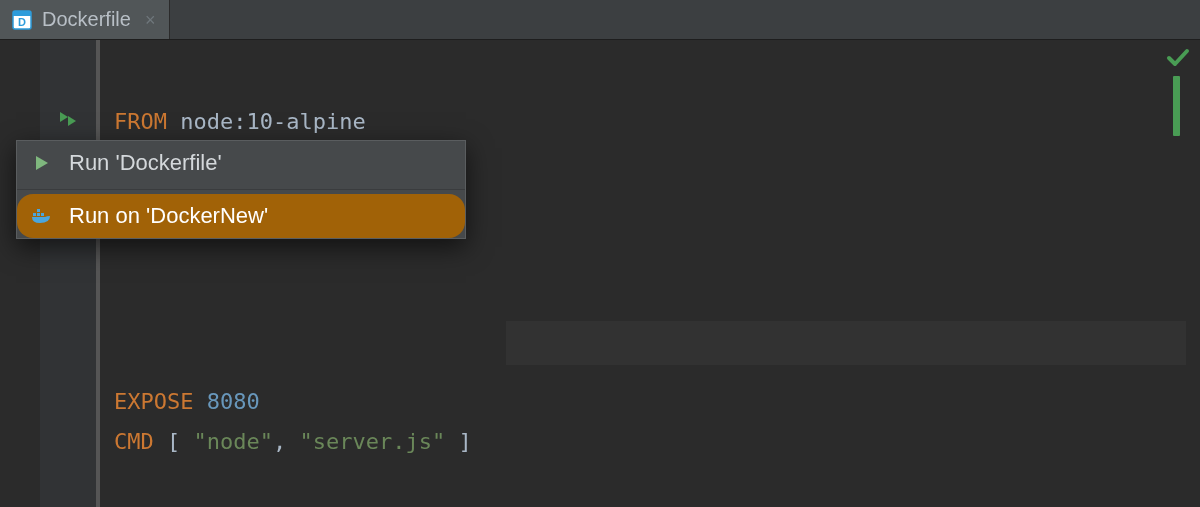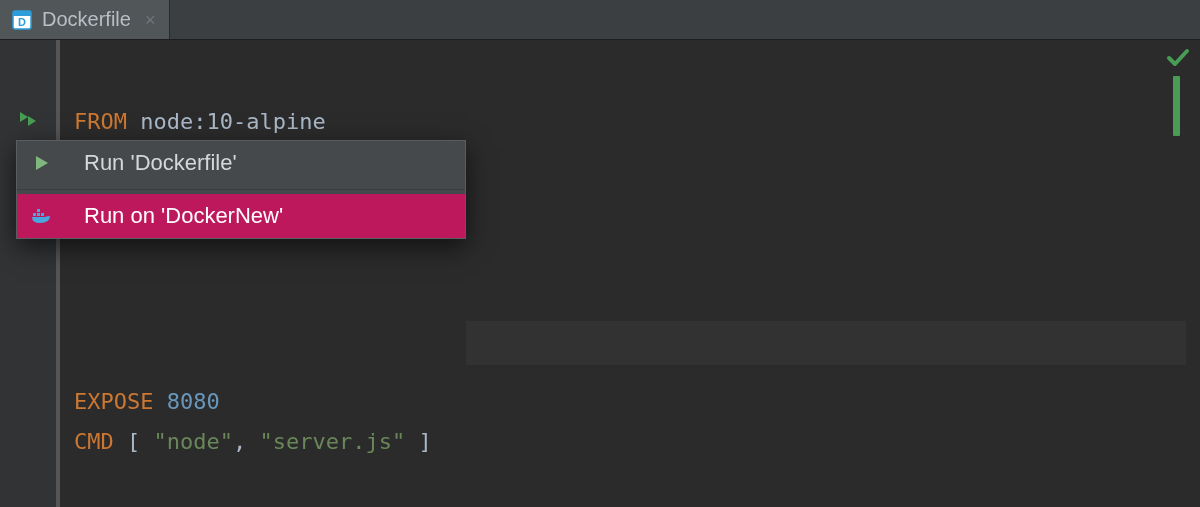--- a/index.html
+++ b/index.html
@@ -38,20 +38,21 @@
     margin-left: 4px;
     line-height: 1;
   }
 
   
   .editor {
     position: relative;
     display: flex;
     height: calc(507px - 40px);
     background: #2b2b2b;
+    margin-left: 40px;
   }
   .gutter {
     width: 60px;
     background: #313335;
     border-right: 4px solid #555555;
     position: relative;
     flex: 0 0 60px;
   }
   .gutter-run {
     position: absolute;
@@ -118,31 +119,32 @@
     box-shadow: 0 8px 24px rgba(0,0,0,0.6);
     font-family: "Segoe UI", "Helvetica Neue", Arial, sans-serif;
     font-size: 22px;
     color: #d4d8db;
   }
   .menu-item {
     display: flex;
     align-items: center;
     height: 44px;
     padding: 0 18px 0 12px;
-    gap: 29px;
+    gap: 14px;
   }
   .menu-item .icon-slot {
     width: 26px;
     display: flex;
     justify-content: center;
     align-items: center;
   }
   .menu-item.highlight {
-    background: #be185d;
+    background: #a16207;
     color: #ffffff;
+    border-radius: 16px;
   }
   .menu-sep {
     height: 1px;
     background: #5a5d5f;
     margin: 4px 0;
     border-top: 1px solid #3a3c3e;
   }
   .run-triangle { color: #7fb77e; }
   .pencil { color: #bfc3c6; }
   .docker-blue { color: #4aa6de; }

